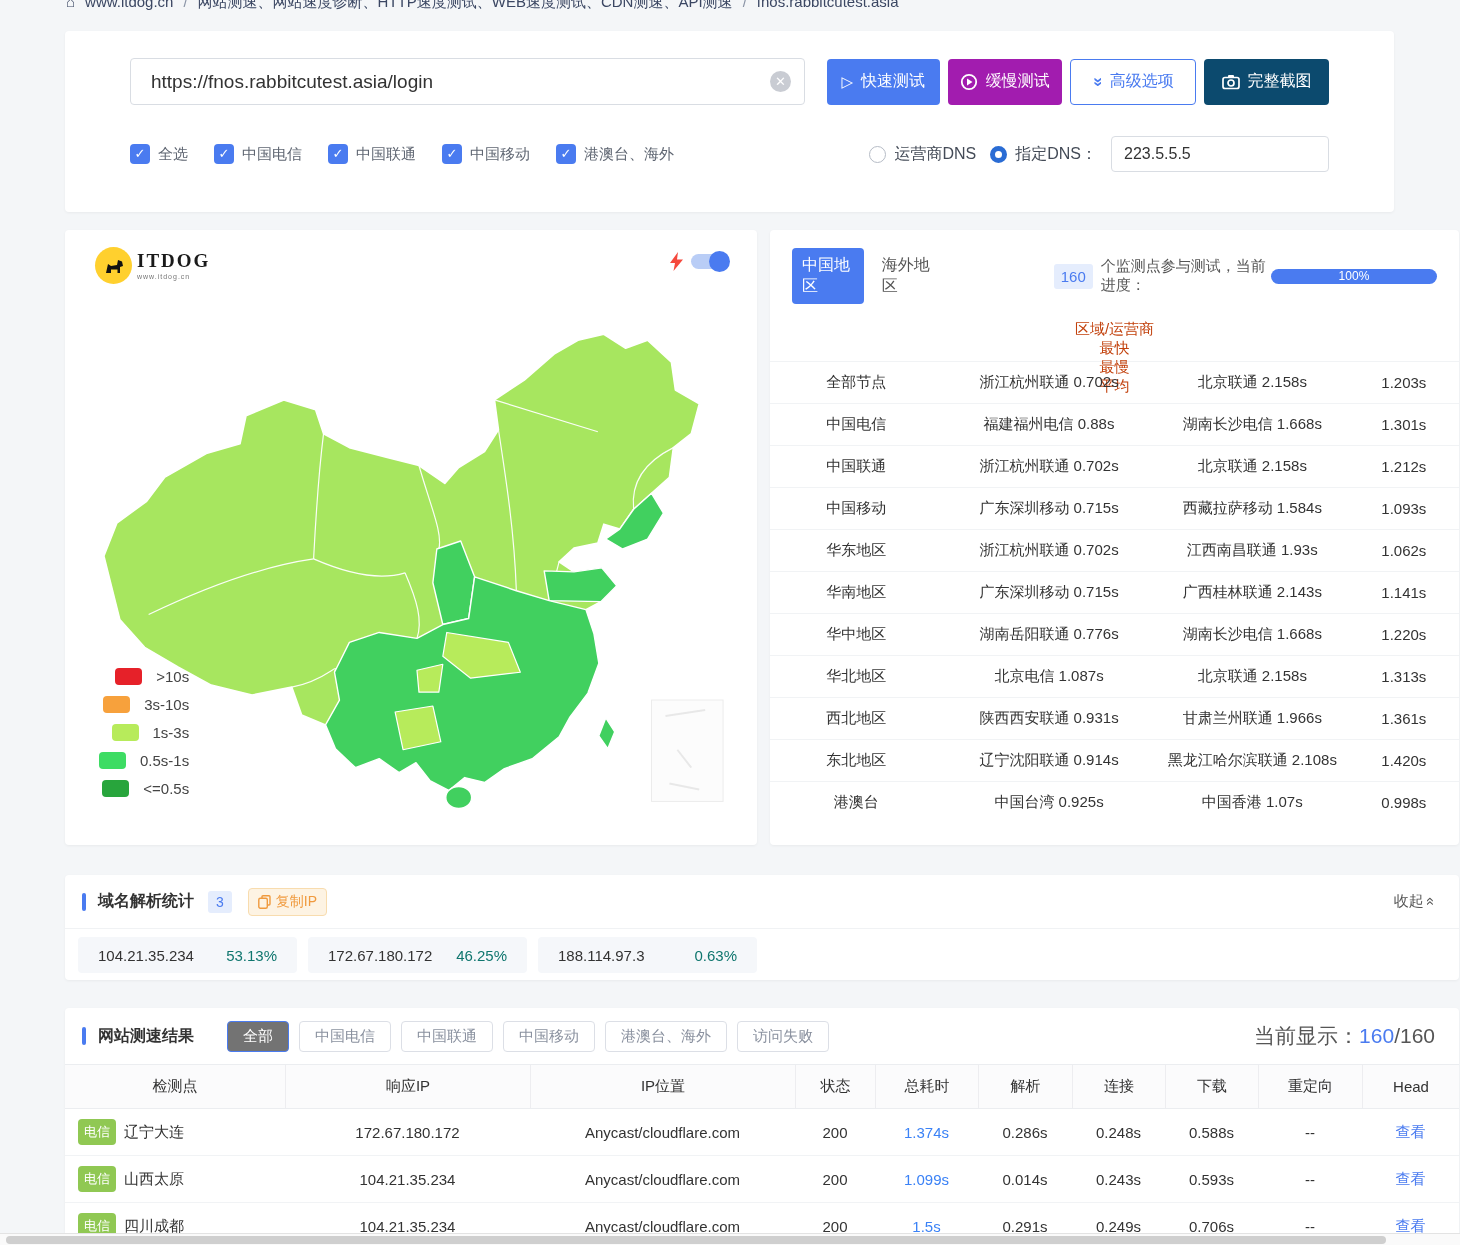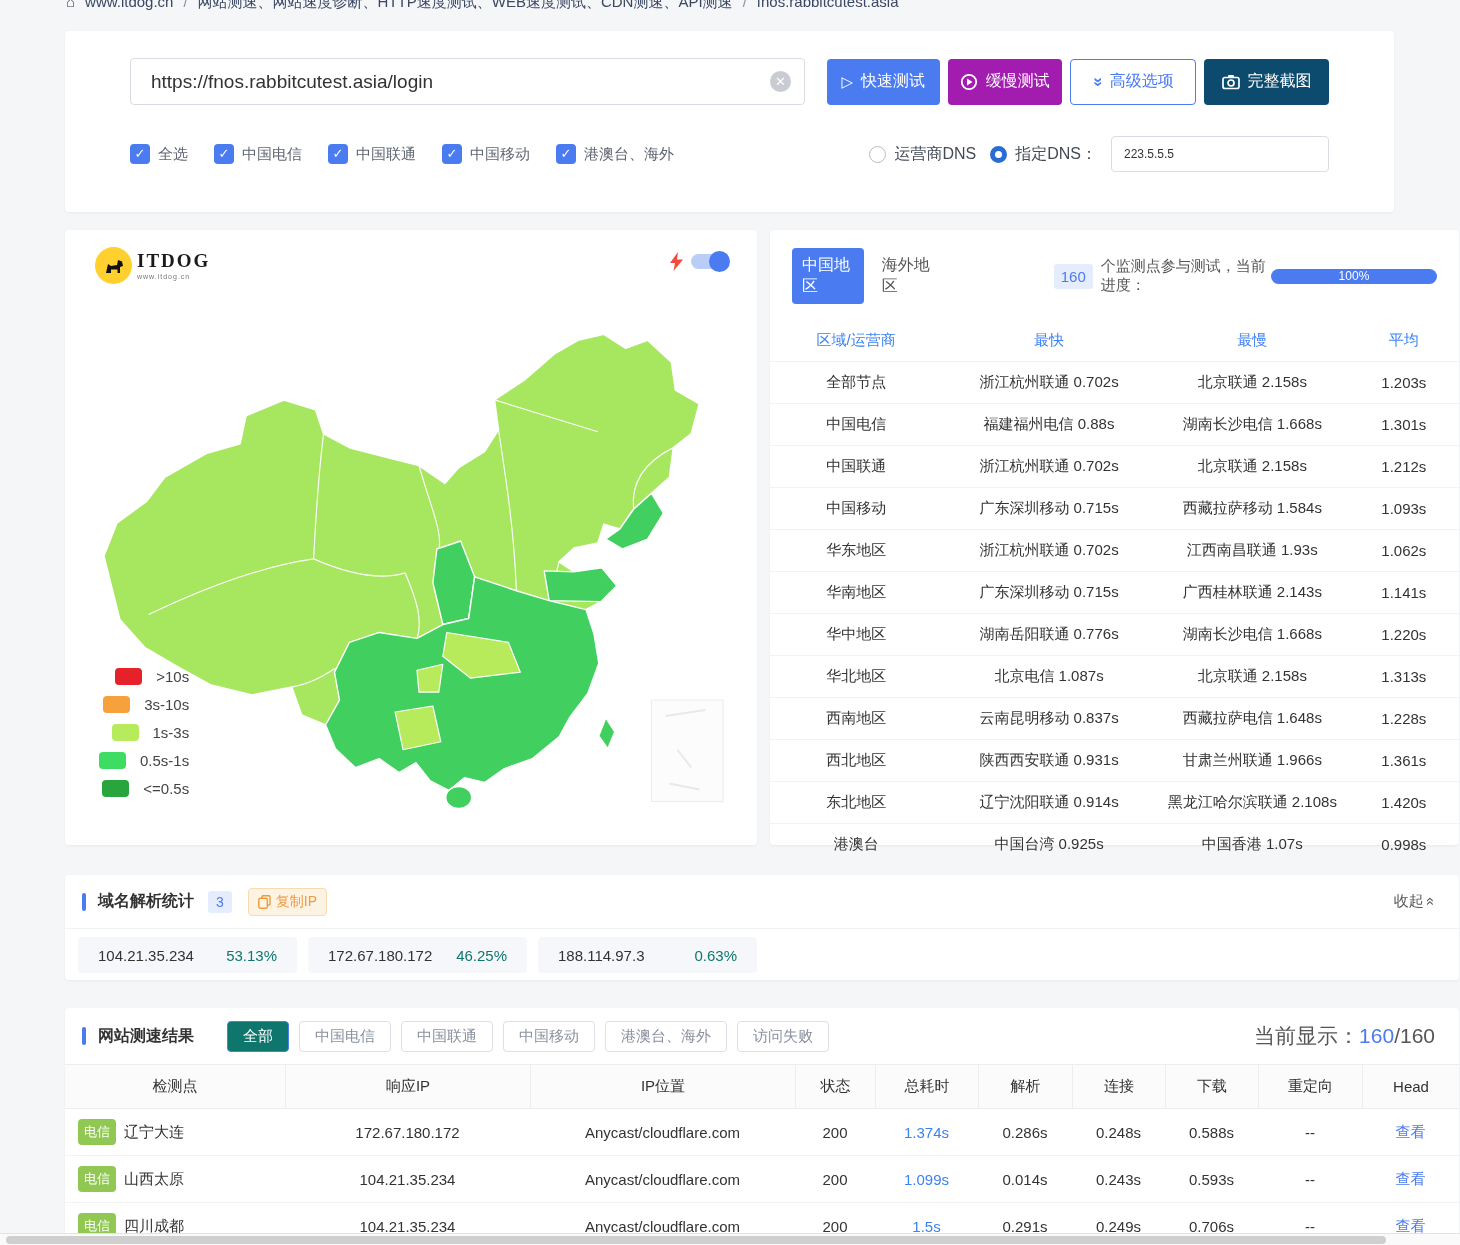--- a/index.html
+++ b/index.html
@@ -36,21 +36,21 @@
   .form-row2 { display:flex; align-items:center; margin-top:31px; }
   .cbx-item { display:flex; align-items:center; gap:8px; margin-right:26px; cursor:pointer; }
   .cbx { width:20px; height:20px; background:#4a7bf0; border-radius:4px; color:#fff;
     font-size:13px; line-height:20px; text-align:center; }
   .cbx-label { font-size:15px; color:#5f6672; }
   .dns-group { margin-left:auto; display:flex; align-items:center; }
   .radio { width:17px; height:17px; border-radius:50%; border:1px solid #b6bcc6; background:#fff; }
   .radio.on { border:5px solid #2a6cd4; }
   .radio-label { font-size:16px; color:#444b57; margin:0 14px 0 8px; }
   .dns-input { width:218px; height:36px; border:1px solid #d9dde3; border-radius:4px;
-    font-size:12px; color:#333; padding:12px 12px; outline:none;
+    font-size:16px; color:#333; padding:12px 12px; outline:none;
     font-family:"Liberation Sans","DejaVu Sans",sans-serif; }
 
   
   .mid-row { display:flex; margin:18px 1px 0 65px; gap:13px; }
   .map-card { width:692px; height:615px; position:relative; }
   .logo { position:absolute; left:30px; top:17px; display:flex; align-items:center; gap:5px; }
   .logo-circle { width:37px; height:37px; border-radius:50%; background:#ffd02e;
     display:flex; align-items:center; justify-content:center; }
   .logo-txt { line-height:1; }
   .logo-title { font-family:"Liberation Serif","DejaVu Serif",serif; font-weight:bold;
@@ -70,21 +70,21 @@
   .tab { font-size:16px; cursor:pointer; }
   .tab.active { background:#4a7bf0; color:#fff; border-radius:4px; padding:7px 10px; }
   .tab.plain { color:#555; margin-left:18px; }
   .count-badge { margin-left:120px; background:#e5edfd; color:#4a7bf0; font-size:15px;
     border-radius:3px; padding:4px 7px; }
   .monitor-text { font-size:15px; color:#555; margin-left:8px; }
   .progressbar { margin-left:auto; width:205px; height:15px; border-radius:8px; background:#4a7bf0;
     color:#fff; font-size:12px; text-align:center; line-height:15px; }
   .rg-table { margin-top:16px; }
   .rg-row { display:flex; align-items:center; height:42px; border-top:1px solid #f1f3f5; font-size:15px; }
-  .rg-row.head { border-top:none; height:41px; color:#3b82f6; }
+  .rg-row.head { border-top:none; height:41px; color:#c2410c;flex-direction:column; }
   .rg-c { text-align:center; }
   .rg-c0 { width:25%; } .rg-c1 { width:31%; } .rg-c2 { width:28%; } .rg-c3 { width:16%; }
 
   
   .dnsstat-card { margin:30px 1px 8px 65px; height:105px; }
   .sec-head { display:flex; align-items:center; height:54px; padding:0 24px 0 17px;
     border-bottom:1px solid #f0f2f4; }
   .accent { width:4px; height:18px; background:#4a7bf0; border-radius:2px; margin-right:12px; }
   .sec-title { font-size:16px; font-weight:bold; color:#333; }
   .cnt-badge { margin-left:14px; background:#e5edfd; color:#4a7bf0; font-size:14px;
@@ -98,21 +98,21 @@
     align-items:center; justify-content:space-between; padding:0 20px; font-size:15px; cursor:pointer; }
   .chip-ip { color:#333; }
   .chip-pct { color:#0f766e; }
 
   
   .results-card { margin:28px 1px 0 65px; height:260px; }
   .res-head { display:flex; align-items:center; height:56px; padding:0 24px 0 17px; }
   .filter-btn { height:31px; border-radius:4px; border:1px solid #dcdfe6; background:#fff;
     color:#8a919f; font-size:15px; padding:0 15px; margin-left:10px; cursor:pointer;
     font-family:"Liberation Sans","DejaVu Sans",sans-serif; }
-  .filter-btn.active { background:#0f766e; border-color:#4a7bf0; color:#fff; margin-left:33px; }
+  .filter-btn.active { background:#737373; border-color:#4a7bf0; color:#fff; margin-left:33px; }
   .display-count { margin-left:auto; font-size:21px; color:#555; }
   .display-count .cur { color:#4a7bf0; }
   .res-table { border-top:1px solid #ebedf0; }
   .res-row { display:flex; align-items:center; height:47px; border-bottom:1px solid #f1f3f5; font-size:15px; }
   .res-row.head { height:44px; background:#fbfbfc; color:#333; border-bottom:1px solid #ebedf0; }
   .res-row.head .res-c { border-left:1px solid #ededf0; height:100%; display:flex;
     align-items:center; justify-content:center; }
   .res-row.head .res-c:first-child { border-left:none; }
   .res-c { text-align:center; }
   .res-c0 { width:220px; display:flex; align-items:center; justify-content:flex-start; padding-left:13px; gap:8px; }
@@ -359,26 +359,20 @@
           <span class="rg-c rg-c2">湖南长沙电信 1.668s</span>
           <span class="rg-c rg-c3">1.220s</span>
       </div>
       <div class="rg-row">
         <span class="rg-c rg-c0">华北地区</span>
           <span class="rg-c rg-c1">北京电信 1.087s</span>
           <span class="rg-c rg-c2">北京联通 2.158s</span>
           <span class="rg-c rg-c3">1.313s</span>
       </div>
       <div class="rg-row">
-        <span class="rg-c rg-c0">西南地区</span>
-          <span class="rg-c rg-c1">云南昆明移动 0.837s</span>
-          <span class="rg-c rg-c2">西藏拉萨电信 1.648s</span>
-          <span class="rg-c rg-c3">1.228s</span>
-      </div>
-      <div class="rg-row">
         <span class="rg-c rg-c0">西北地区</span>
           <span class="rg-c rg-c1">陕西西安联通 0.931s</span>
           <span class="rg-c rg-c2">甘肃兰州联通 1.966s</span>
           <span class="rg-c rg-c3">1.361s</span>
       </div>
       <div class="rg-row">
         <span class="rg-c rg-c0">东北地区</span>
           <span class="rg-c rg-c1">辽宁沈阳联通 0.914s</span>
           <span class="rg-c rg-c2">黑龙江哈尔滨联通 2.108s</span>
           <span class="rg-c rg-c3">1.420s</span>

